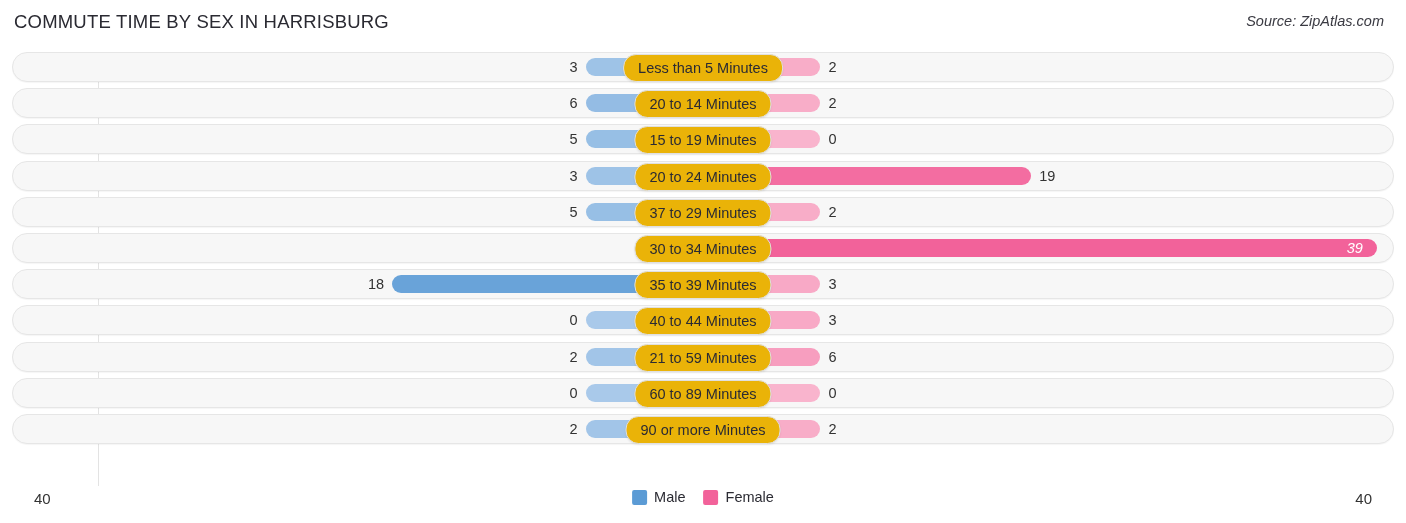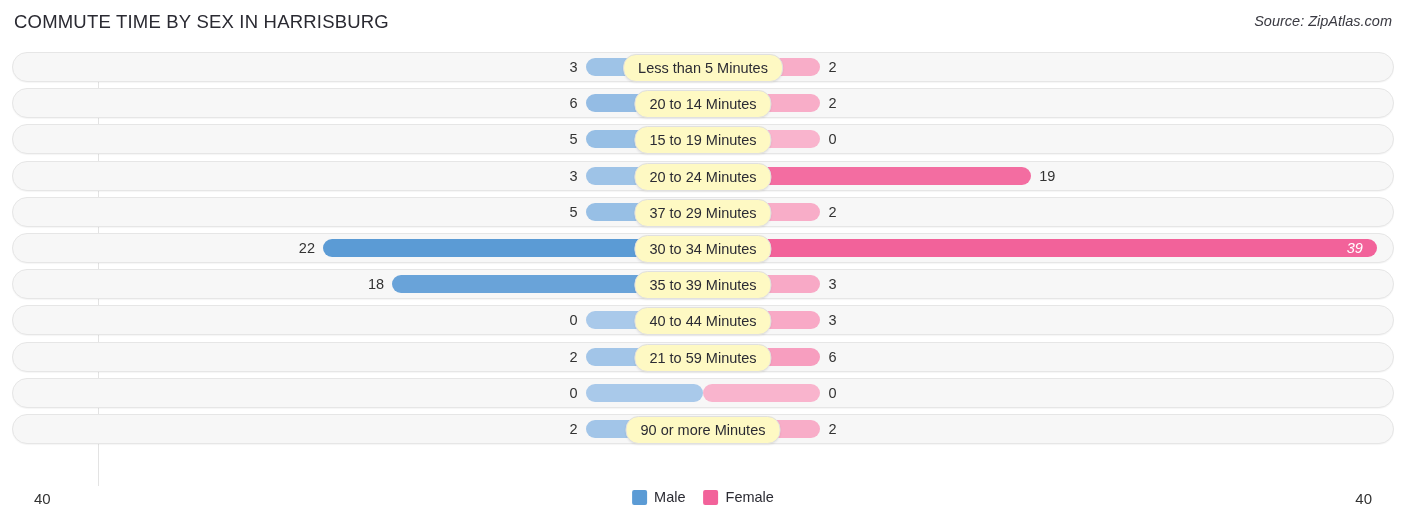--- a/index.html
+++ b/index.html
@@ -17,21 +17,21 @@
   .chart-root {
     position: relative;
     width: 1406px;
     height: 523px;
     box-sizing: border-box;
   }
 
   
   .header {
     position: absolute;
-    top: 0; left: 0; right: 0;
+    top: 0; left: 0; right: 8px;
     height: 46px;
     padding-left: 40px;
   }
   .chart-title {
     position: absolute;
     left: 14px;
     top: 11px;
     font-size: 18.5px;
     color: #2a2a32;
     letter-spacing: 0.2px;
@@ -125,21 +125,21 @@
 
   
   .pill {
     position: absolute;
     left: 50%;
     top: 2px;
     transform: translateX(-50%);
     height: 26px;
     line-height: 26px;
     padding: 0 14px;
-    background: #fef9c3;
+    background: #eab308;
     border: 1px solid #e0e0e0;
     border-radius: 13px;
     font-size: 14.5px;
     color: #2b2b33;
     white-space: nowrap;
     z-index: 5;
     box-shadow: 0 1px 2px rgba(0,0,0,0.07);
   }
 
   
@@ -252,24 +252,20 @@
           <div class="val" style="right: calc(17% + 8px);">5</div>
         </div>
         <div class="half half-right">
           <div class="bar bar-female" style="width: 17%; background: rgb(248, 173, 200);"></div>
           <div class="val" style="left: calc(17% + 8px);">2</div>
         </div>
         <div class="pill">37 to 29 Minutes</div>
       </div>
       <div class="row">
         <div class="track"></div>
-        <div class="half half-left">
-          <div class="bar bar-male" style="width: 55%; background: rgb(91, 155, 213);"></div>
-          <div class="val" style="right: calc(55% + 8px);">22</div>
-        </div>
         <div class="half half-right">
           <div class="bar bar-female" style="width: 97.5%; background: rgb(242, 98, 154);"></div>
           <div class="val val-inside" style="left: calc(97.5% - 30px);">39</div>
         </div>
         <div class="pill">30 to 34 Minutes</div>
       </div>
       <div class="row">
         <div class="track"></div>
         <div class="half half-left">
           <div class="bar bar-male" style="width: 45%; background: rgb(105, 163, 217);"></div>
@@ -308,20 +304,21 @@
       <div class="row">
         <div class="track"></div>
         <div class="half half-left">
           <div class="bar bar-male" style="width: 17%; background: rgb(169, 201, 234);"></div>
           <div class="val" style="right: calc(17% + 8px);">0</div>
         </div>
         <div class="half half-right">
           <div class="bar bar-female" style="width: 17%; background: rgb(249, 180, 205);"></div>
           <div class="val" style="left: calc(17% + 8px);">0</div>
         </div>
+        <div class="pill">60 to 89 Minutes</div>
       </div>
       <div class="row">
         <div class="track"></div>
         <div class="half half-left">
           <div class="bar bar-male" style="width: 17%; background: rgb(162, 197, 232);"></div>
           <div class="val" style="right: calc(17% + 8px);">2</div>
         </div>
         <div class="half half-right">
           <div class="bar bar-female" style="width: 17%; background: rgb(248, 173, 200);"></div>
           <div class="val" style="left: calc(17% + 8px);">2</div>

